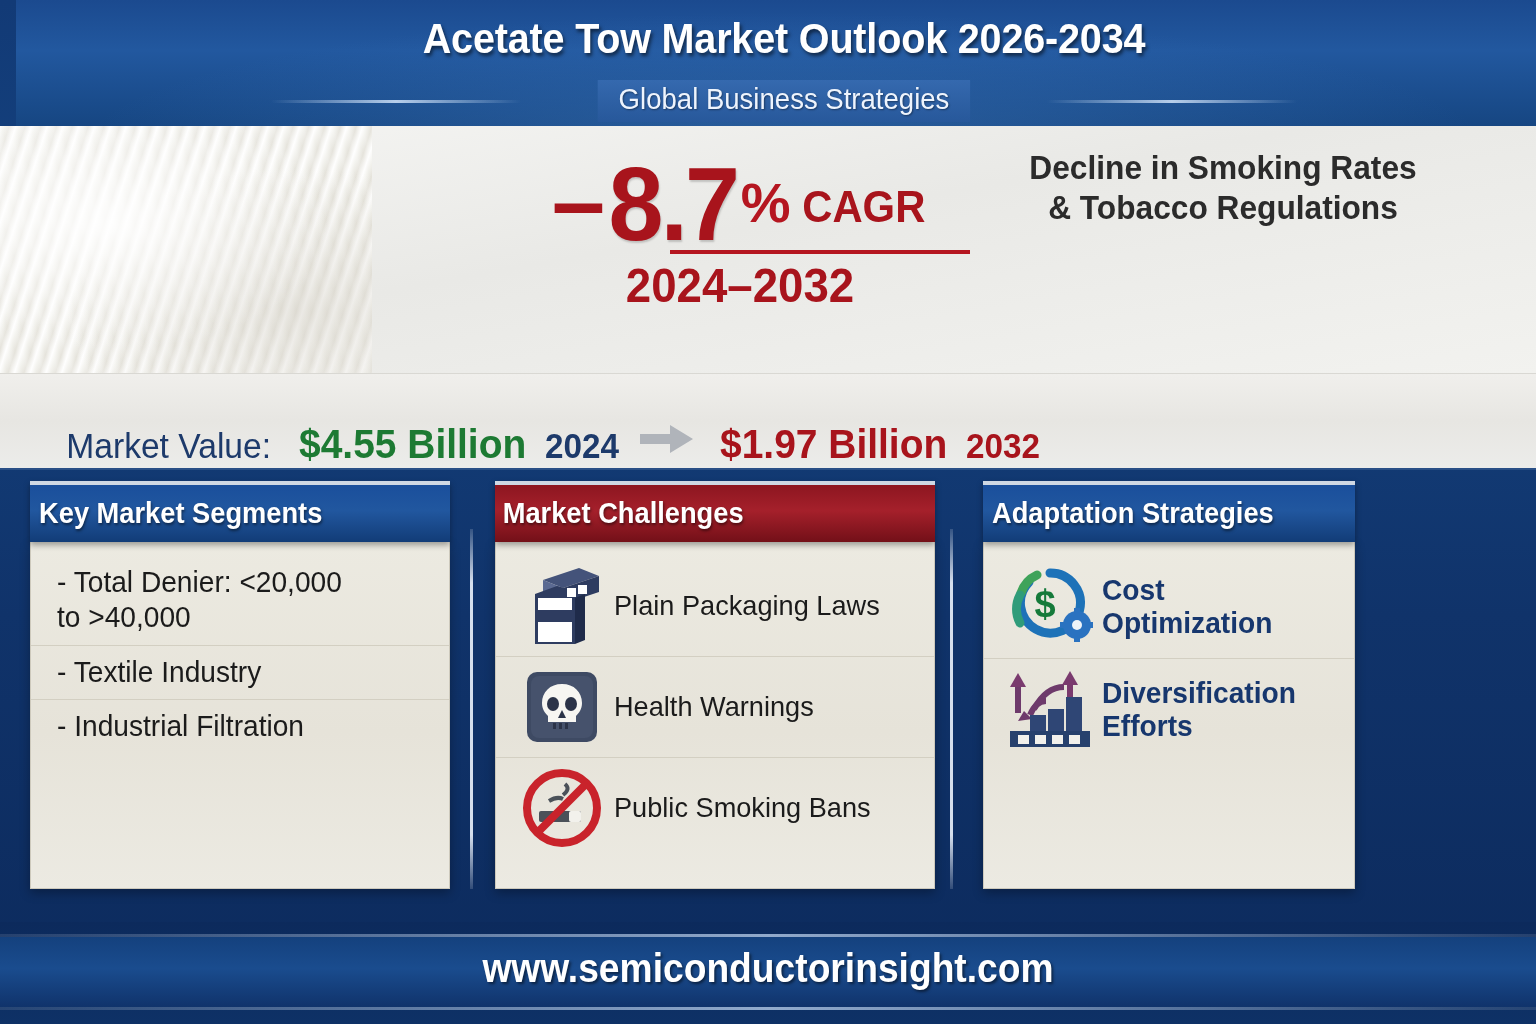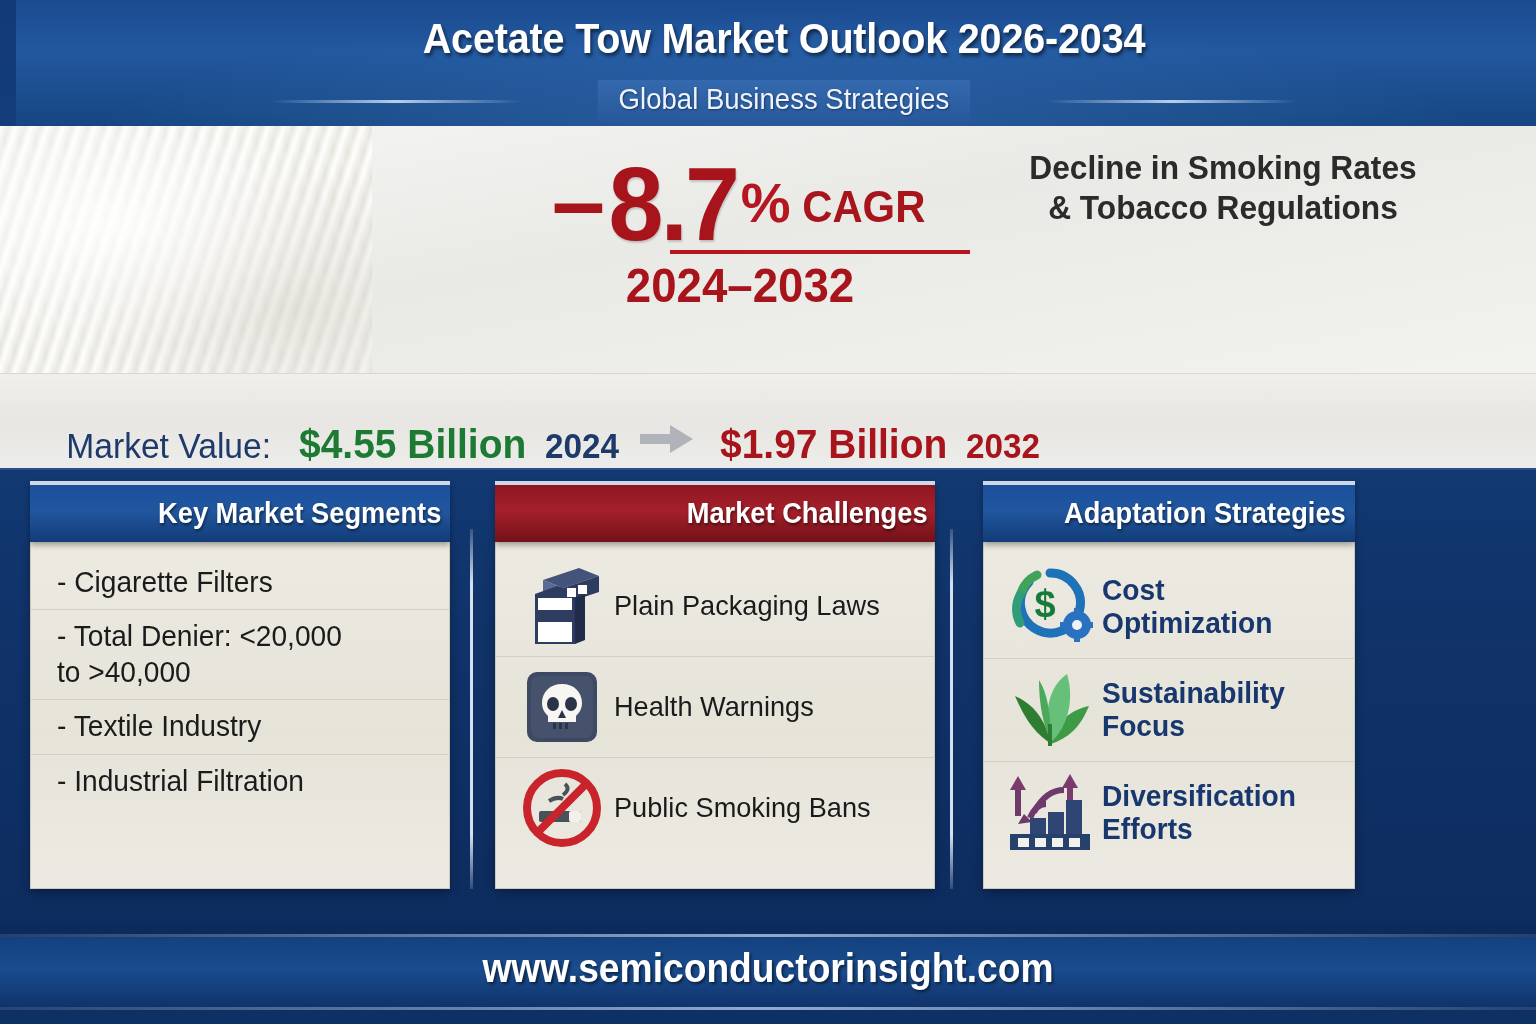--- a/index.html
+++ b/index.html
@@ -82,21 +82,21 @@
   .vdiv.one{left:470px;}
   .vdiv.two{left:950px;}
 
   .panel{position:absolute;top:14px;width:420px;}
   .panel.p1{left:30px;}
   .panel.p2{left:495px;}
   .panel.p3{left:975px;}
   .panel.p3{width:372px;padding-left:8px;}
   .panel.p2{width:440px;}
 
-  .p-head{position:relative;height:57px;display:flex;align-items:center;justify-content:flex-end;
+  .p-head{position:relative;height:57px;display:flex;align-items:center;justify-content:flex-start;
     border-top:4px solid #cfd8e4;
     box-shadow:0 3px 6px rgba(0,0,0,.35);}
   .p-head.blue{background:linear-gradient(180deg,#1a4f9c 0%,#21579f 45%,#123c77 100%);}
   .p-head.red{background:linear-gradient(180deg,#8d1620 0%,#a5202b 45%,#731018 100%);}
   .p-head span{font-size:29px;font-weight:bold;color:#ffffff;transform:scaleX(.94);
     text-shadow:1px 2px 3px rgba(0,0,0,.5);}
 
   .p-body{background:linear-gradient(180deg,#eceae1 0%,#e6e3d9 55%,#eceae2 100%);
     border:1px solid #cdc9bc;border-top:none;padding:14px 0 10px;
     box-shadow:0 4px 10px rgba(0,0,0,.3);}
@@ -184,23 +184,20 @@
 
   <div class="panels">
     <div class="vdiv one"></div>
     <div class="vdiv two"></div>
 
     <div class="panel p1">
       <div class="p-head blue">
         <span>Key Market Segments</span>
       </div>
       <div class="p-body">
-        <div class="lrow">
-          <span>- Cigarette Filters</span>
-        </div>
         <div class="lrow">
           <span style="white-space:pre-line">- Total Denier: &lt;20,000
    to &gt;40,000</span>
         </div>
         <div class="lrow">
           <span>- Textile Industry</span>
         </div>
         <div class="lrow">
           <span>- Industrial Filtration</span>
         </div>
@@ -289,32 +286,20 @@
                   <rect x="11" y="24" width="6" height="7"></rect>
                   <rect x="-3" y="11" width="7" height="6"></rect>
                   <rect x="24" y="11" width="7" height="6"></rect>
                 </g>
               </g>
             </svg>
           </span>
           <span class="lbl">Cost Optimization</span>
         </div>
 
-        <div class="irow">
-          <span class="ico">
-            <svg width="90" height="88" viewBox="0 0 90 88">
-              <path d="M46 78 C40 52 28 38 10 30 C22 58 32 68 46 78 Z" fill="#2f7d32"></path>
-              <path d="M46 78 C52 54 66 44 84 40 C74 64 62 72 46 78 Z" fill="#3f9a45"></path>
-              <path d="M46 76 C38 46 44 20 62 8 C70 34 62 62 46 76 Z" fill="#67c07a"></path>
-              <path d="M46 76 C46 48 42 26 34 14 C34 44 40 62 46 76 Z" fill="#4aa95b"></path>
-              <path d="M45 80 L45 58" stroke="#2f7d32" stroke-width="4"></path>
-            </svg>
-          </span>
-          <span class="lbl">Sustainability Focus</span>
-        </div>
 
         <div class="irow">
           <span class="ico">
             <svg width="92" height="86" viewBox="0 0 92 86">
               <path d="M14 46 L14 16" stroke="#6e3a6b" stroke-width="6"></path>
               <polygon points="14,6 6,20 22,20" fill="#7a3a6e"></polygon>
               <path d="M30 42 q12 -22 30 -22" stroke="#6e3a6b" stroke-width="6" fill="none"></path>
               <path d="M66 34 L66 14" stroke="#7a3a6e" stroke-width="6"></path>
               <polygon points="66,4 58,18 74,18" fill="#7a3a6e"></polygon>
               <path d="M26 48 q6 -14 16 -14" stroke="#6e3a6b" stroke-width="6" fill="none"></path>

